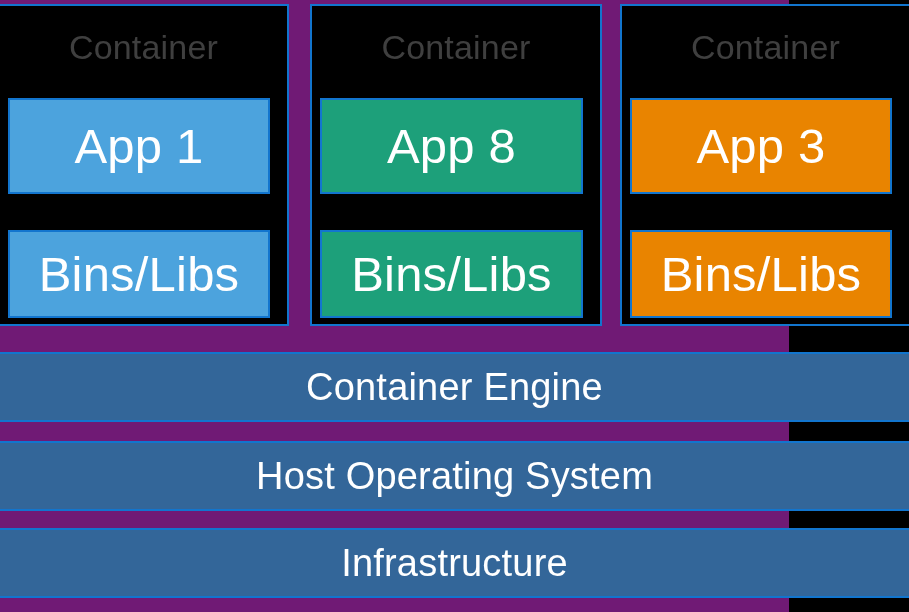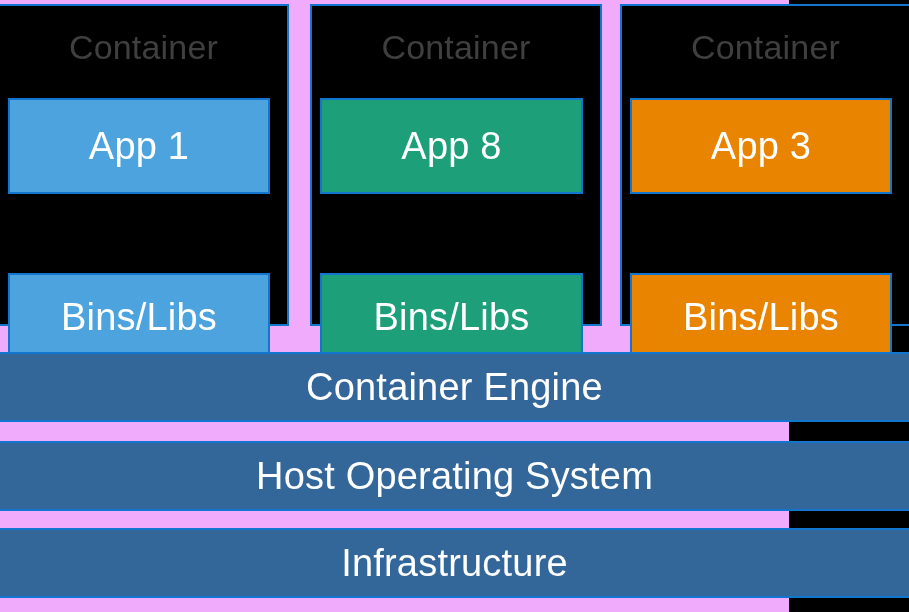--- a/index.html
+++ b/index.html
@@ -11,21 +11,21 @@
     width: 909px;
     height: 612px;
     overflow: hidden;
     font-family: "Liberation Sans", sans-serif;
   }
 
   #diagram {
     position: relative;
     width: 789px;
     height: 612px;
-    background: #f0abfc;
+    background: #701a75;
   }
 
   
   .container-box {
     position: absolute;
     top: 4px;
     height: 322px;
     background: #000000;
     border: 2px solid #1275CE;
     box-sizing: border-box;
@@ -50,26 +50,26 @@
   .inner-box {
     position: absolute;
     left: 8px;
     right: 17px;
     box-sizing: border-box;
     border: 2px solid #1275CE;
     display: flex;
     align-items: center;
     justify-content: center;
     color: #FFFFFF;
-    font-size: 38px;
+    font-size: 49px;
     font-weight: 400;
     letter-spacing: 0.2px;
   }
   .inner-box.app  { top: 92px;  height: 96px; }
-  .inner-box.bins { top: 224px; height: 88px; margin-top: 43px; }
+  .inner-box.bins { top: 224px; height: 88px; }
 
   
   .fill-blue   { background: #4CA3DD; }
   .fill-green  { background: #1DA07A; }
   .fill-orange { background: #E98400; }
 
   
   .layer {
     position: absolute;
     left: -2px;

